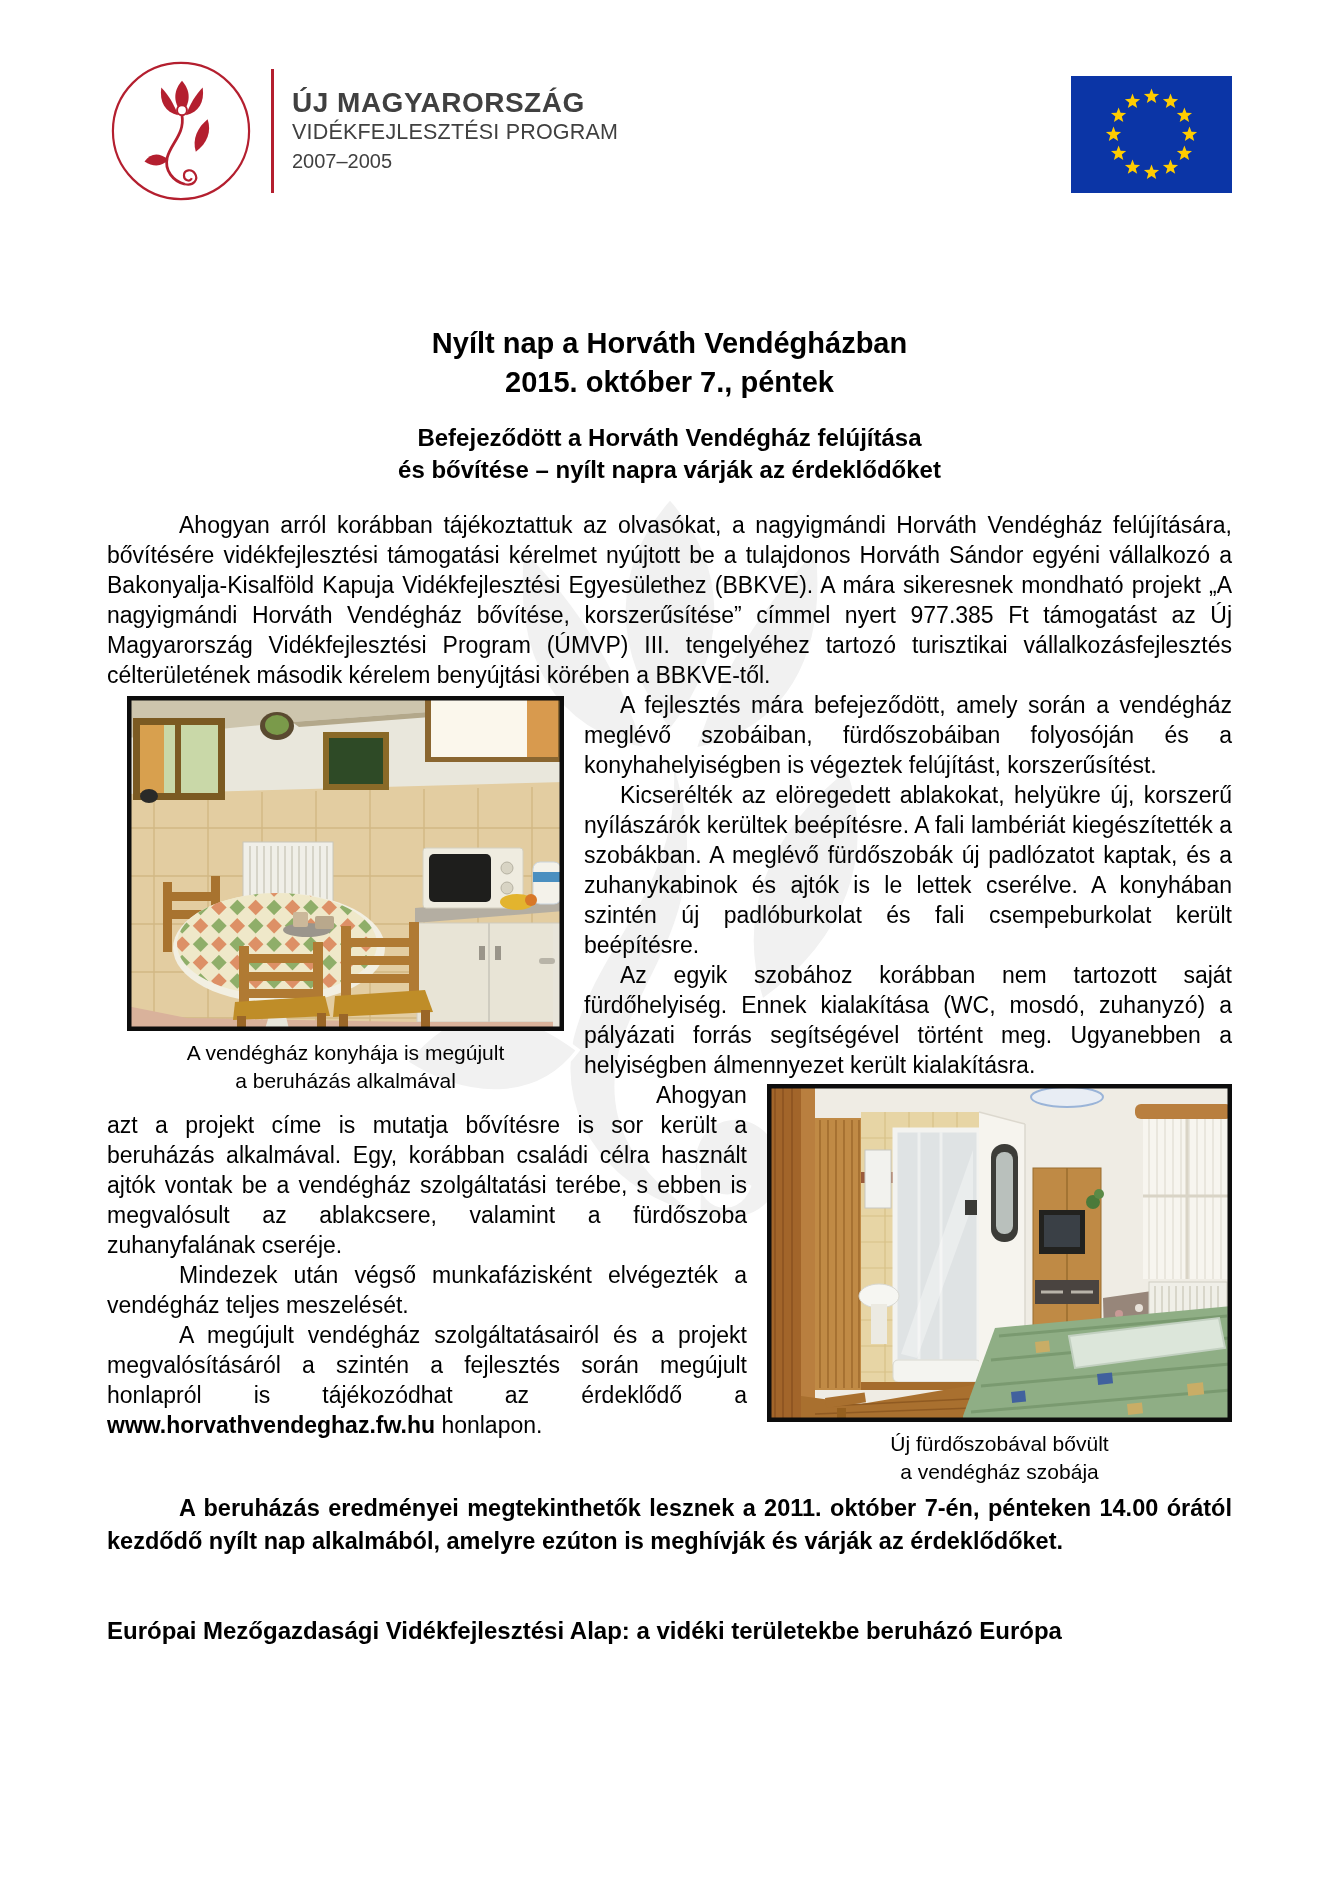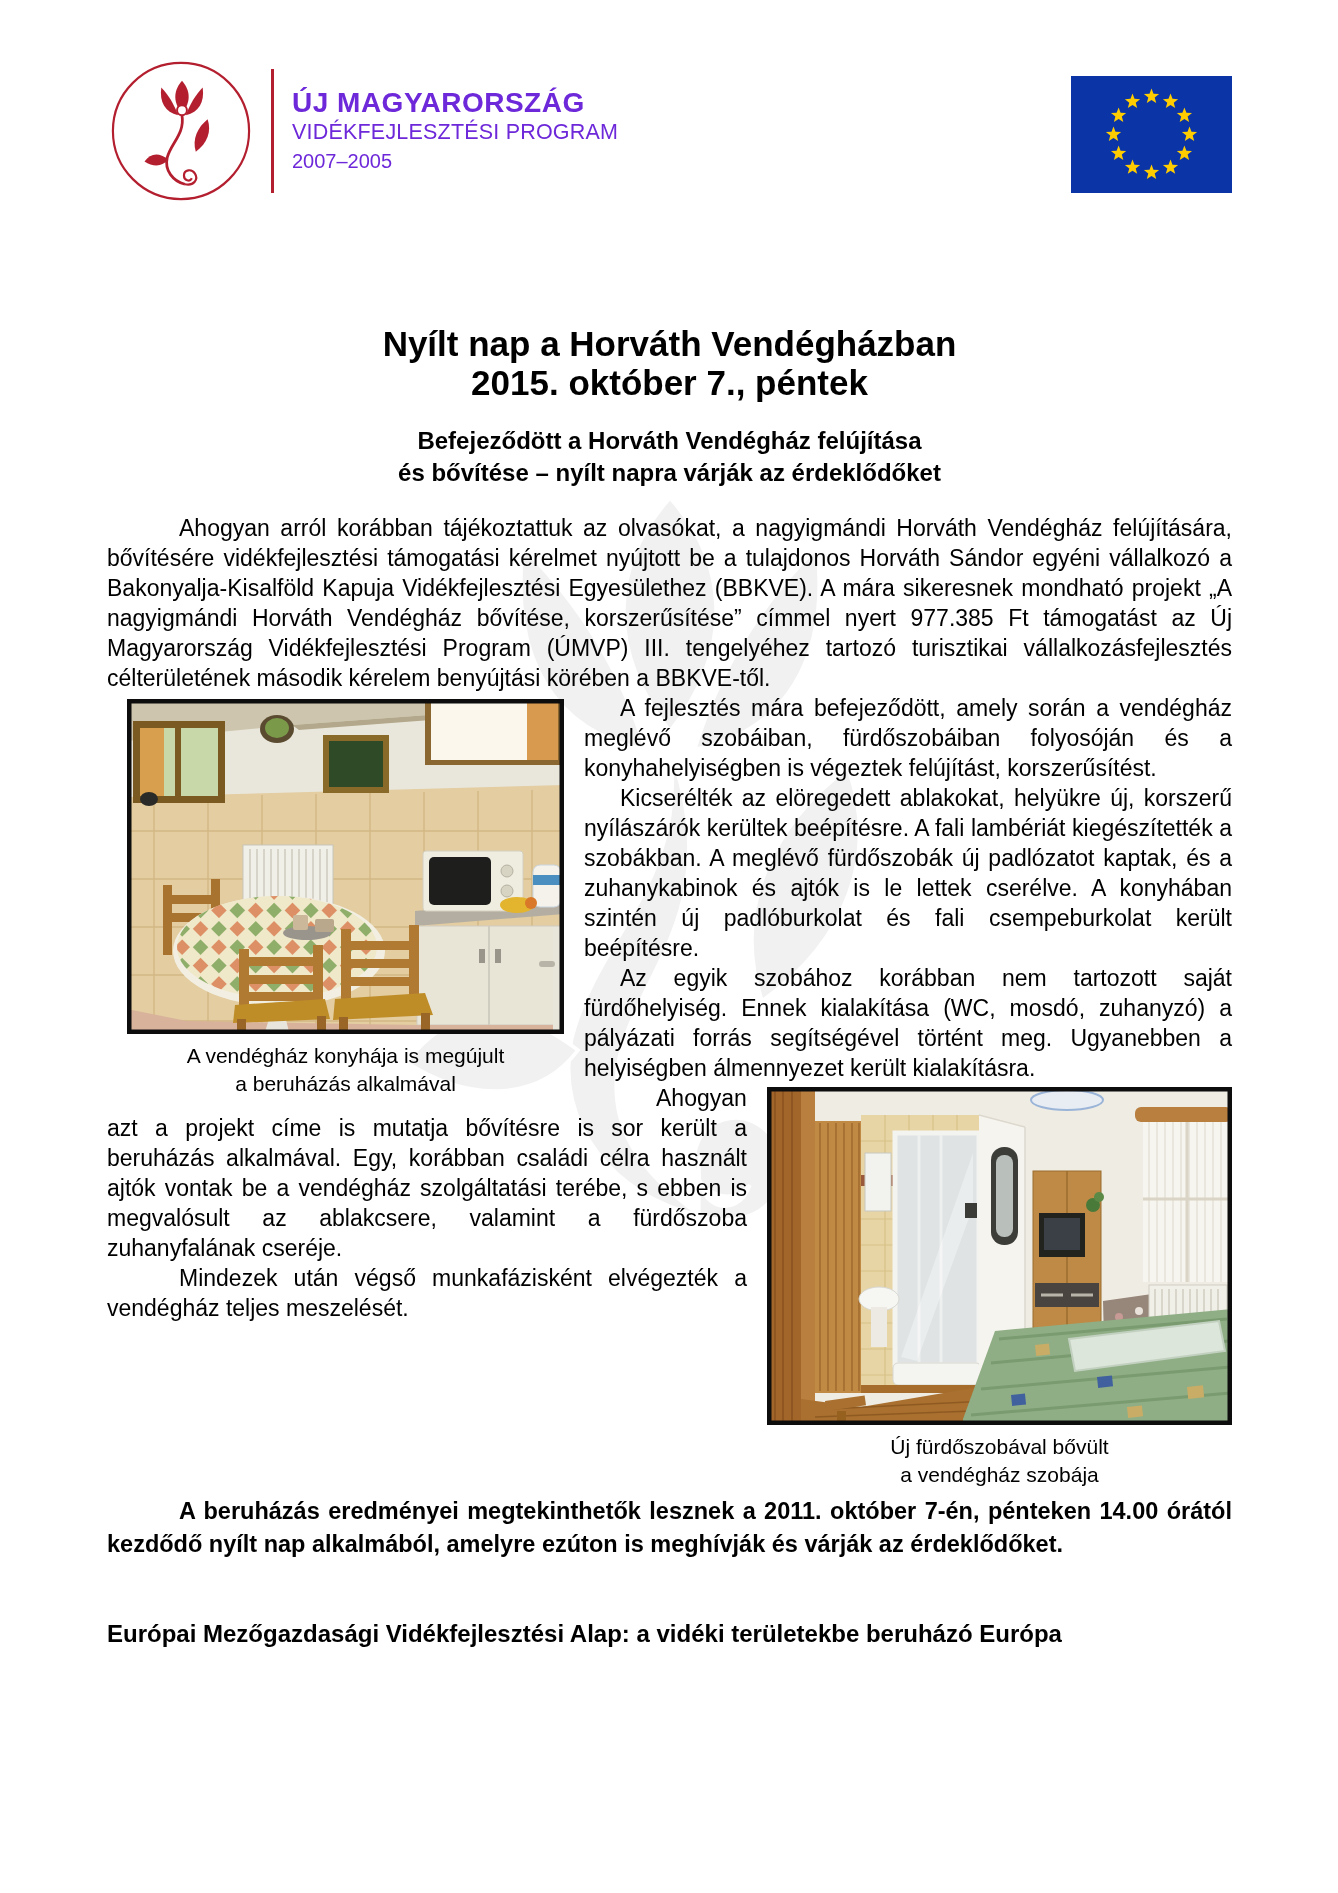--- a/index.html
+++ b/index.html
@@ -10,28 +10,28 @@
   }
   .page{position:relative;width:1338px;height:1893px;overflow:hidden;}
   
   .watermark{position:absolute;left:210px;top:150px;width:920px;height:1420px;z-index:0;opacity:1;}
   .content{position:relative;z-index:1;padding:0 106px 0 107px;}
 
   
   .hdr{display:flex;justify-content:space-between;align-items:flex-start;padding-top:56px;height:152px;}
   .logo{display:flex;align-items:center;}
   .logo-divider{width:3px;height:124px;background:#b41f2f;margin:0 18px 0 16px;}
-  .logo-text{display:flex;flex-direction:column;color:#6d28d9;}
+  .logo-text{display:flex;flex-direction:column;color:#404040;}
   .logo-title{font-weight:bold;font-size:28px;letter-spacing:.5px;line-height:32px;}
   .logo-subtitle{font-size:21.5px;letter-spacing:.2px;line-height:27px;}
   .logo-years{font-size:20px;line-height:30px;}
   .eu-flag{margin-top:20px;}
 
   
-  .doc-title{margin-top:116px;text-align:center;font-weight:bold;font-size:35px;line-height:39px;}
+  .doc-title{margin-top:116px;text-align:center;font-weight:bold;font-size:29px;line-height:39px;}
   .doc-subtitle{margin-top:20px;text-align:center;font-weight:bold;font-size:24px;line-height:32px;}
   .tline{display:block;}
 
   
   .flow{margin-top:24px;font-size:23px;line-height:30px;text-align:justify;}
   .flow p{margin:0;}
   .indent-lg{text-indent:72px;}
   .indent-sm{text-indent:36px;}
   figure{margin:0;}
   .fig-left{float:left;width:437px;margin:6px 20px 6px 20px;}
@@ -329,20 +329,21 @@
           <rect x="0" y="0" width="465" height="338" fill="none" stroke="#0d0d0d" stroke-width="9"></rect>
         </svg>
         <figcaption>
           <span class="tline">Új fürdőszobával bővült</span>
           <span class="tline">a vendégház szobája</span>
         </figcaption>
       </figure>
 
       <p class="indent-lg">Ahogyan azt a projekt címe is mutatja bővítésre is sor került a beruházás alkalmával. Egy, korábban családi célra használt ajtók vontak be a vendégház szolgáltatási terébe, s ebben is megvalósult az ablakcsere, valamint a fürdőszoba zuhanyfalának cseréje.</p>
       <p class="indent-lg">Mindezek után végső munkafázisként elvégezték a vendégház teljes meszelését.</p>
+      <p class="indent-lg"><span>A megújult vendégház szolgáltatásairól és a projekt megvalósításáról a szintén a fejlesztés során megújult honlapról is tájékozódhat az érdeklődő a </span><span class="boldlink">www.horvathvendeghaz.fw.hu</span><span> honlapon.</span></p>
 
     </div>
 
     <p class="closing">A beruházás eredményei megtekinthetők lesznek a 2011. október 7-én, pénteken 14.00 órától kezdődő nyílt nap alkalmából, amelyre ezúton is meghívják és várják az érdeklődőket.</p>
 
     <div class="page-footer">Európai Mezőgazdasági Vidékfejlesztési Alap: a vidéki területekbe beruházó Európa</div>
 
   </div>
 </div>
 

